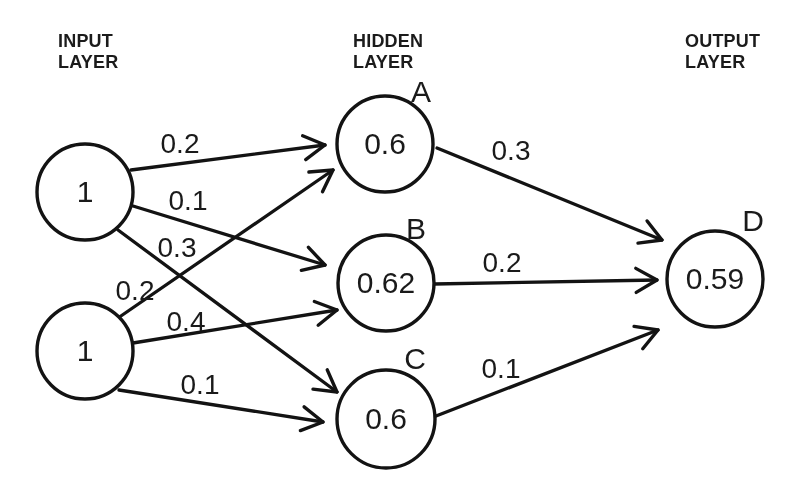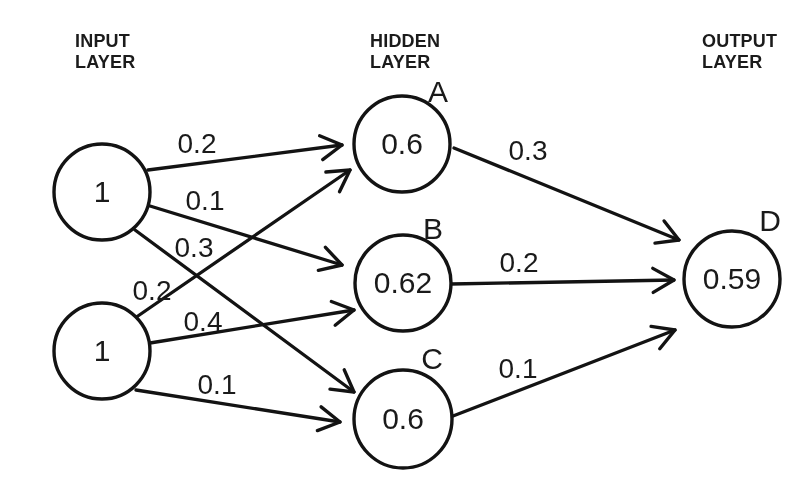--- a/index.html
+++ b/index.html
@@ -7,21 +7,20 @@
     padding: 0;
     background: #ffffff;
   }
   .canvas {
     position: relative;
     width: 768px;
     height: 485px;
     background: #ffffff;
     font-family: "Liberation Sans", "DejaVu Sans", sans-serif;
     overflow: hidden;
-    padding-left: 17px;
   }
   svg { display: block; }
   text { user-select: none; }
   .layer-header {
     font-size: 18px;
     font-weight: bold;
     fill: #1b1b1b;
     letter-spacing: 0.2px;
   }
   .node-circle {

